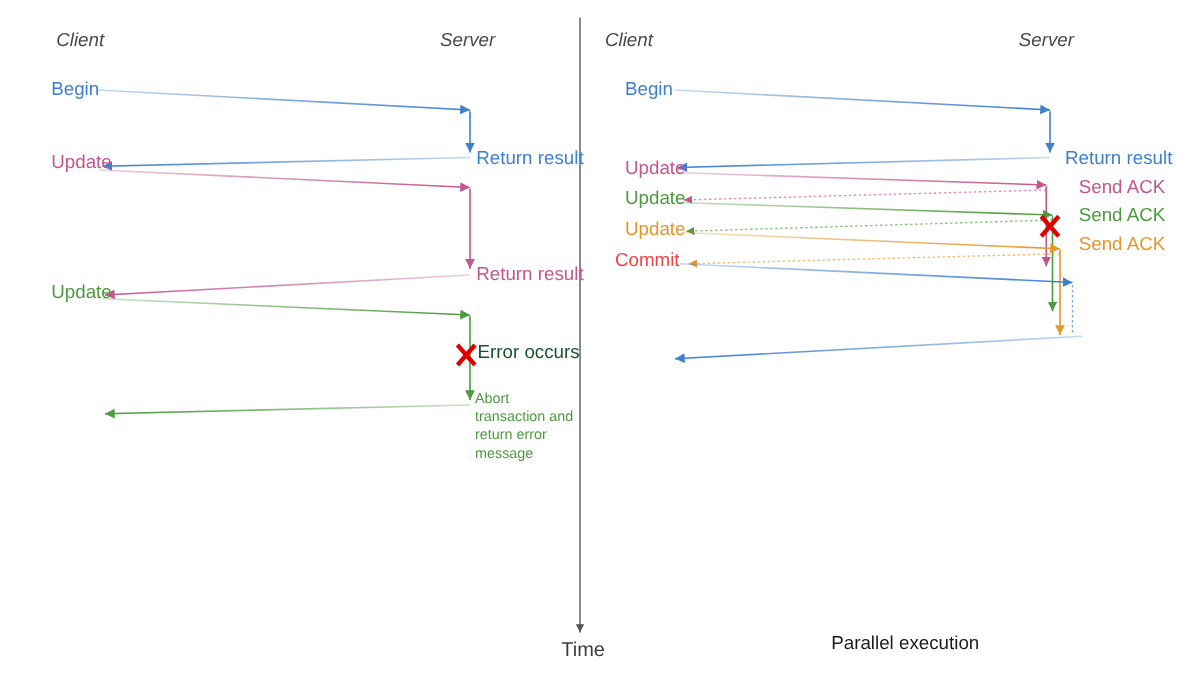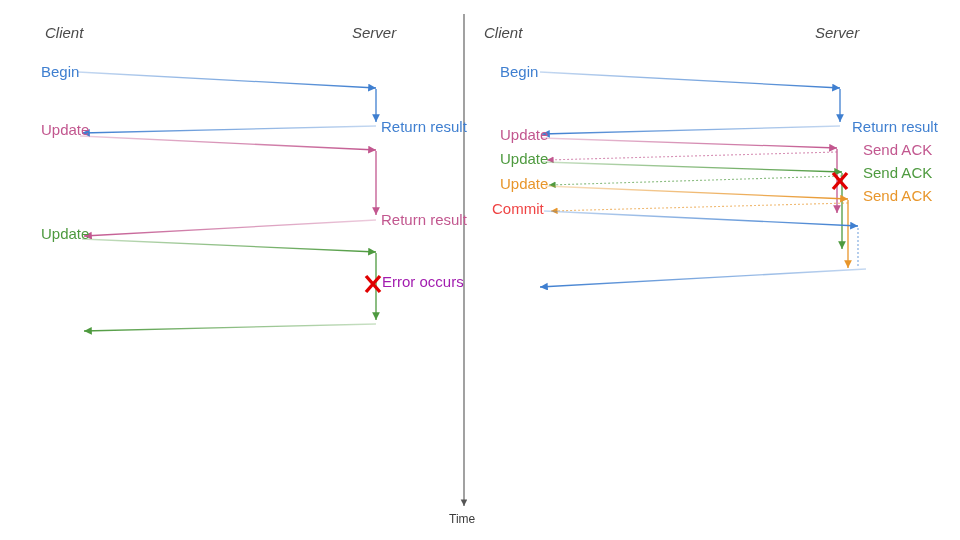--- a/index.html
+++ b/index.html
@@ -5,21 +5,21 @@
   html,body{margin:0;padding:0;background:#ffffff;}
   body{width:960px;height:540px;overflow:hidden;
        font-family:"Liberation Sans","DejaVu Sans",sans-serif;}
   #stage{position:relative;width:960px;height:408px;background:#fff;}
   svg{position:absolute;left:0;top:0;width:960px;height:540px;}
   .lbl{position:absolute;white-space:nowrap;line-height:1.18;}
   .hdr{font-style:italic;font-size:15px;color:#4a4a4a;}
   .cap{font-size:15px;color:#1a1a1a;}
   .msg{font-size:15px;}
   .note{font-size:11.5px;line-height:14.5px;white-space:normal;}
-  .timelbl{font-size:12px;color:#3c3c3c;}
+  .timelbl{font-size:16px;color:#3c3c3c;}
 </style>
 </head>
 <body>
 
 <div id="stage">
 
   <svg viewBox="0 0 960 540">
     <defs>
       <marker id="ahBlue" markerWidth="7" markerHeight="7" refX="6" refY="3" orient="auto">
         <path d="M0,0 L6,3 L0,6 z" fill="#3f7fd0"></path>
@@ -127,35 +127,37 @@
   <div class="lbl hdr" style="left:45px;top:24px;">Client</div>
   <div class="lbl hdr" style="left:352px;top:24px;">Server</div>
 
   <div class="lbl msg" style="left:41px;top:63px;color:#3f7fd0;">Begin</div>
   <div class="lbl msg" style="left:41px;top:121px;color:#c2578f;">Update</div>
   <div class="lbl msg" style="left:41px;top:225px;color:#4e9a3f;">Update</div>
 
   <div class="lbl msg" style="left:381px;top:118px;color:#3f7fd0;">Return result</div>
   <div class="lbl msg" style="left:381px;top:211px;color:#c2578f;">Return result</div>
 
-  <div class="lbl msg" style="left:382px;top:273px;color:#a21caf;">Error occurs</div>
+  <div class="lbl msg" style="left:382px;top:273px;color:#14532d;">Error occurs</div>
 
+  <div class="lbl note" style="left:380px;top:312px;width:82px;color:#4e9a3f;">Abort transaction and return error message</div>
 
 
   <div class="lbl timelbl" style="left:449px;top:512px;">Time</div>
 
   <div class="lbl hdr" style="left:484px;top:24px;">Client</div>
   <div class="lbl hdr" style="left:815px;top:24px;">Server</div>
 
   <div class="lbl msg" style="left:500px;top:63px;color:#3f7fd0;">Begin</div>
   <div class="lbl msg" style="left:500px;top:126px;color:#c2578f;">Update</div>
   <div class="lbl msg" style="left:500px;top:150px;color:#4e9a3f;">Update</div>
   <div class="lbl msg" style="left:500px;top:175px;color:#e8962b;">Update</div>
   <div class="lbl msg" style="left:492px;top:200px;color:#ef4444;">Commit</div>
 
   <div class="lbl msg" style="left:852px;top:118px;color:#3f7fd0;">Return result</div>
   <div class="lbl msg" style="left:863px;top:141px;color:#c2578f;">Send ACK</div>
   <div class="lbl msg" style="left:863px;top:164px;color:#4e9a3f;">Send ACK</div>
   <div class="lbl msg" style="left:863px;top:187px;color:#e8962b;">Send ACK</div>
 
 
+  <div class="lbl cap" style="left:665px;top:506px;">Parallel execution</div>
 
 </div>
 
 </body></html>

